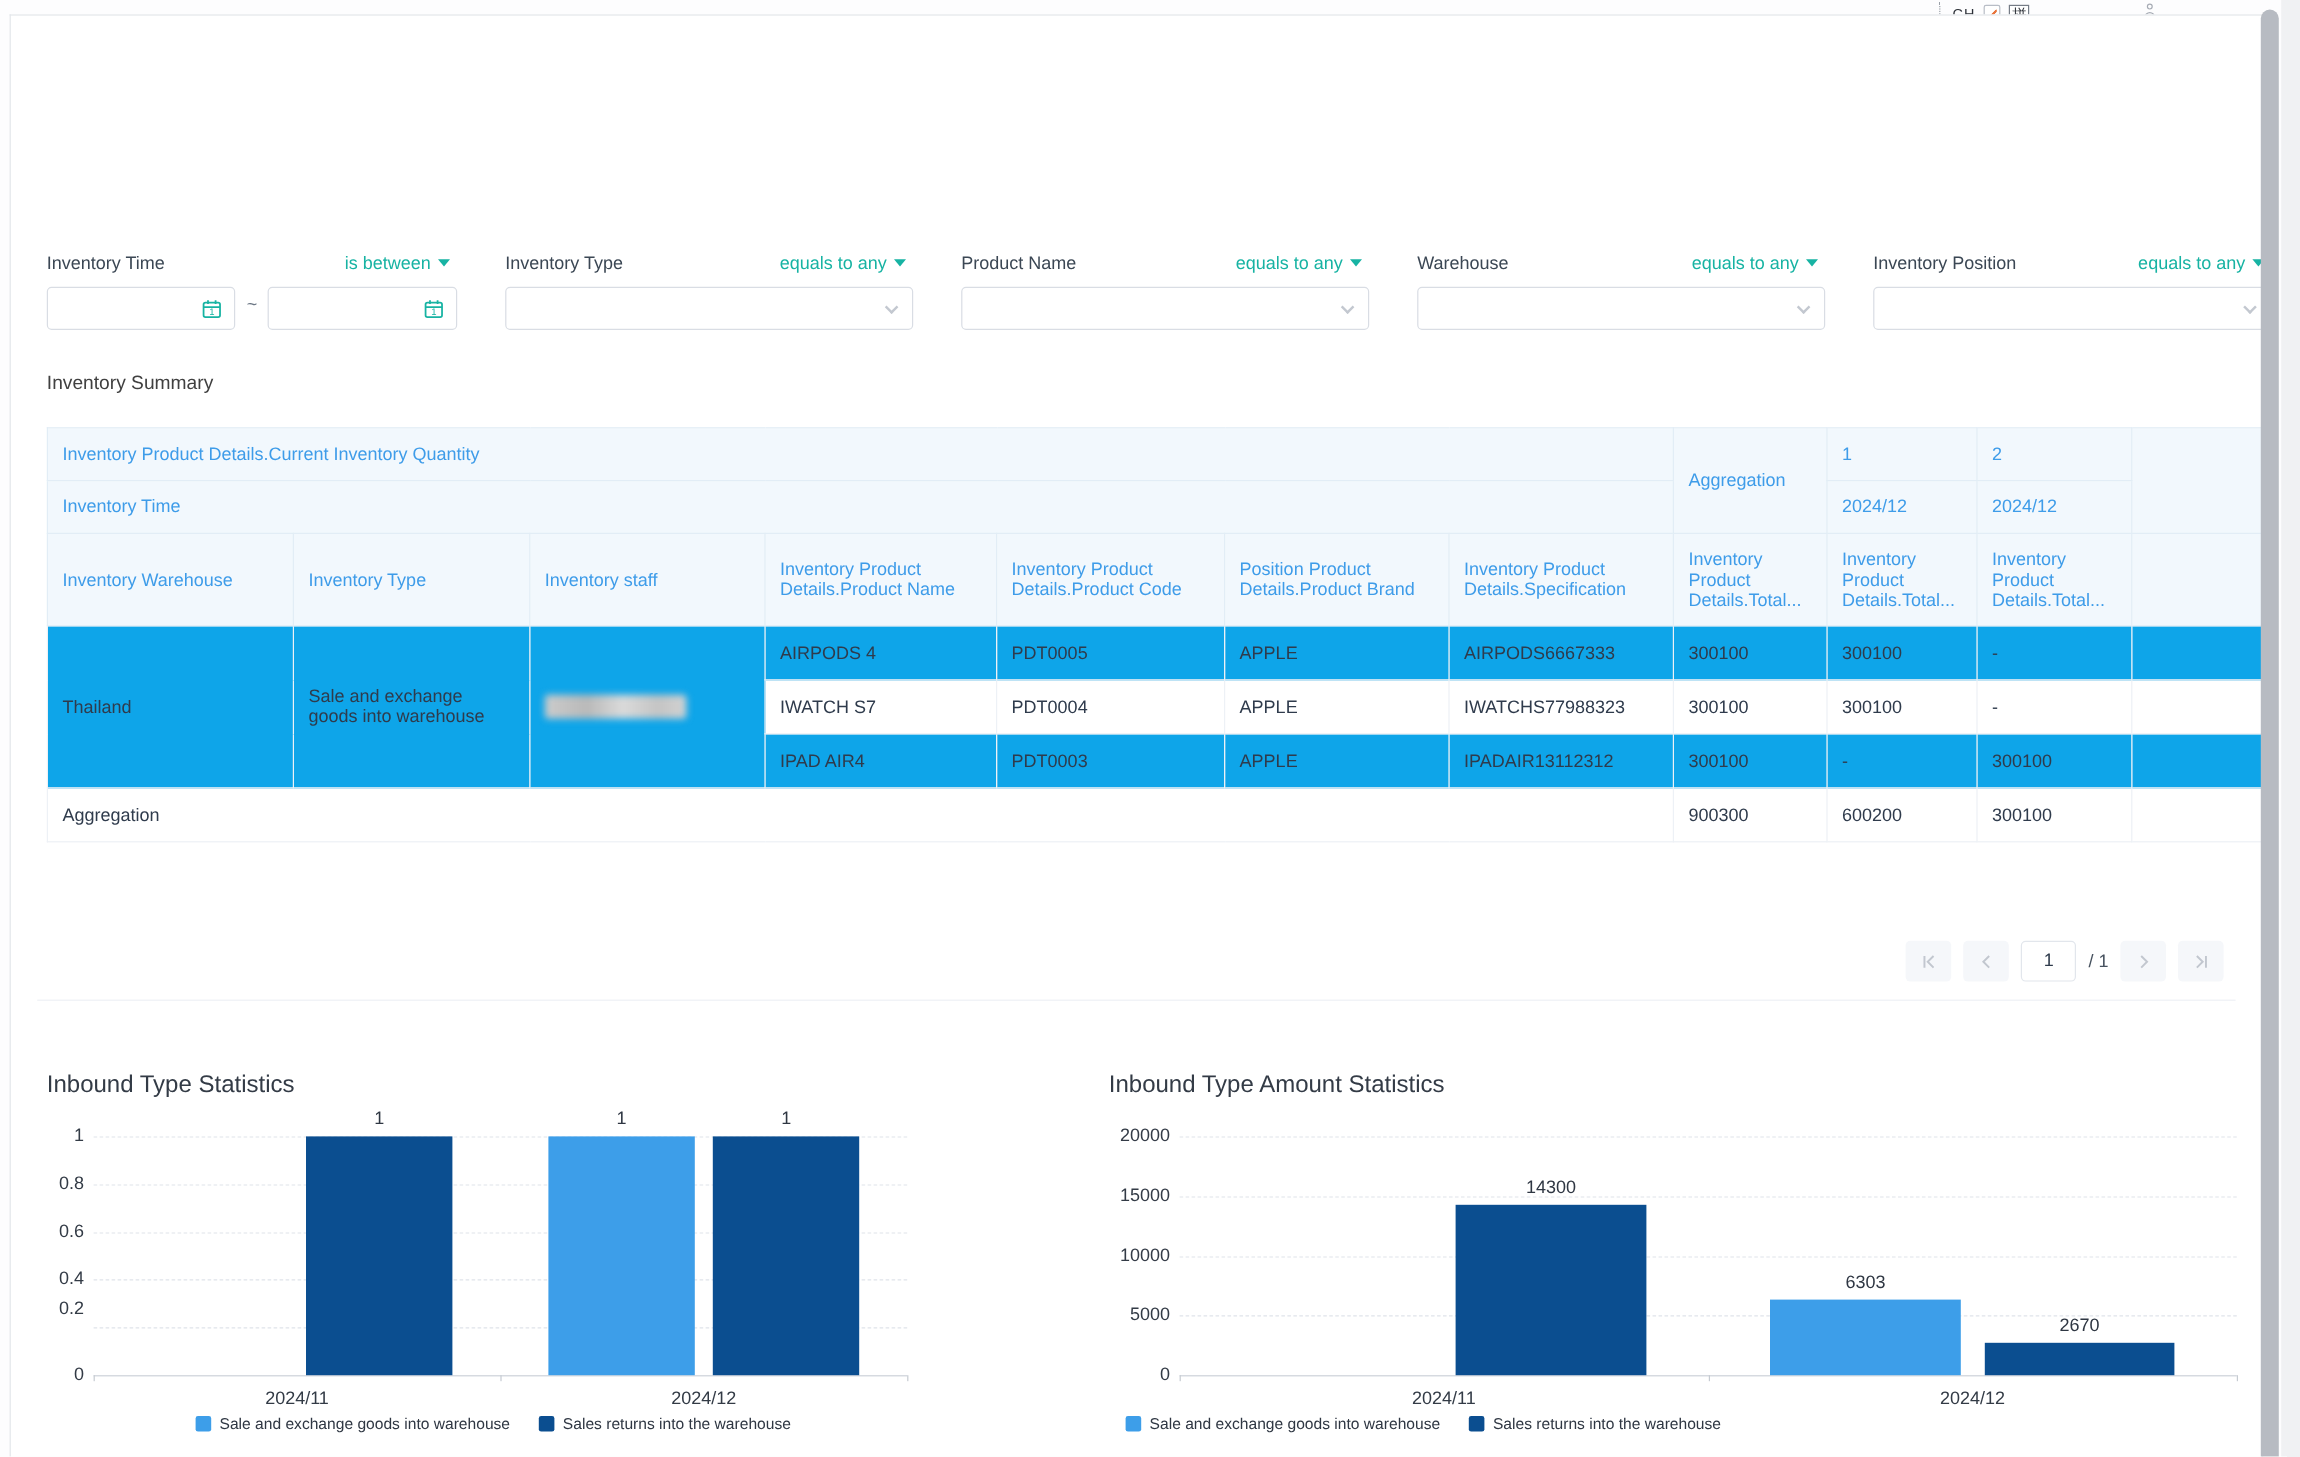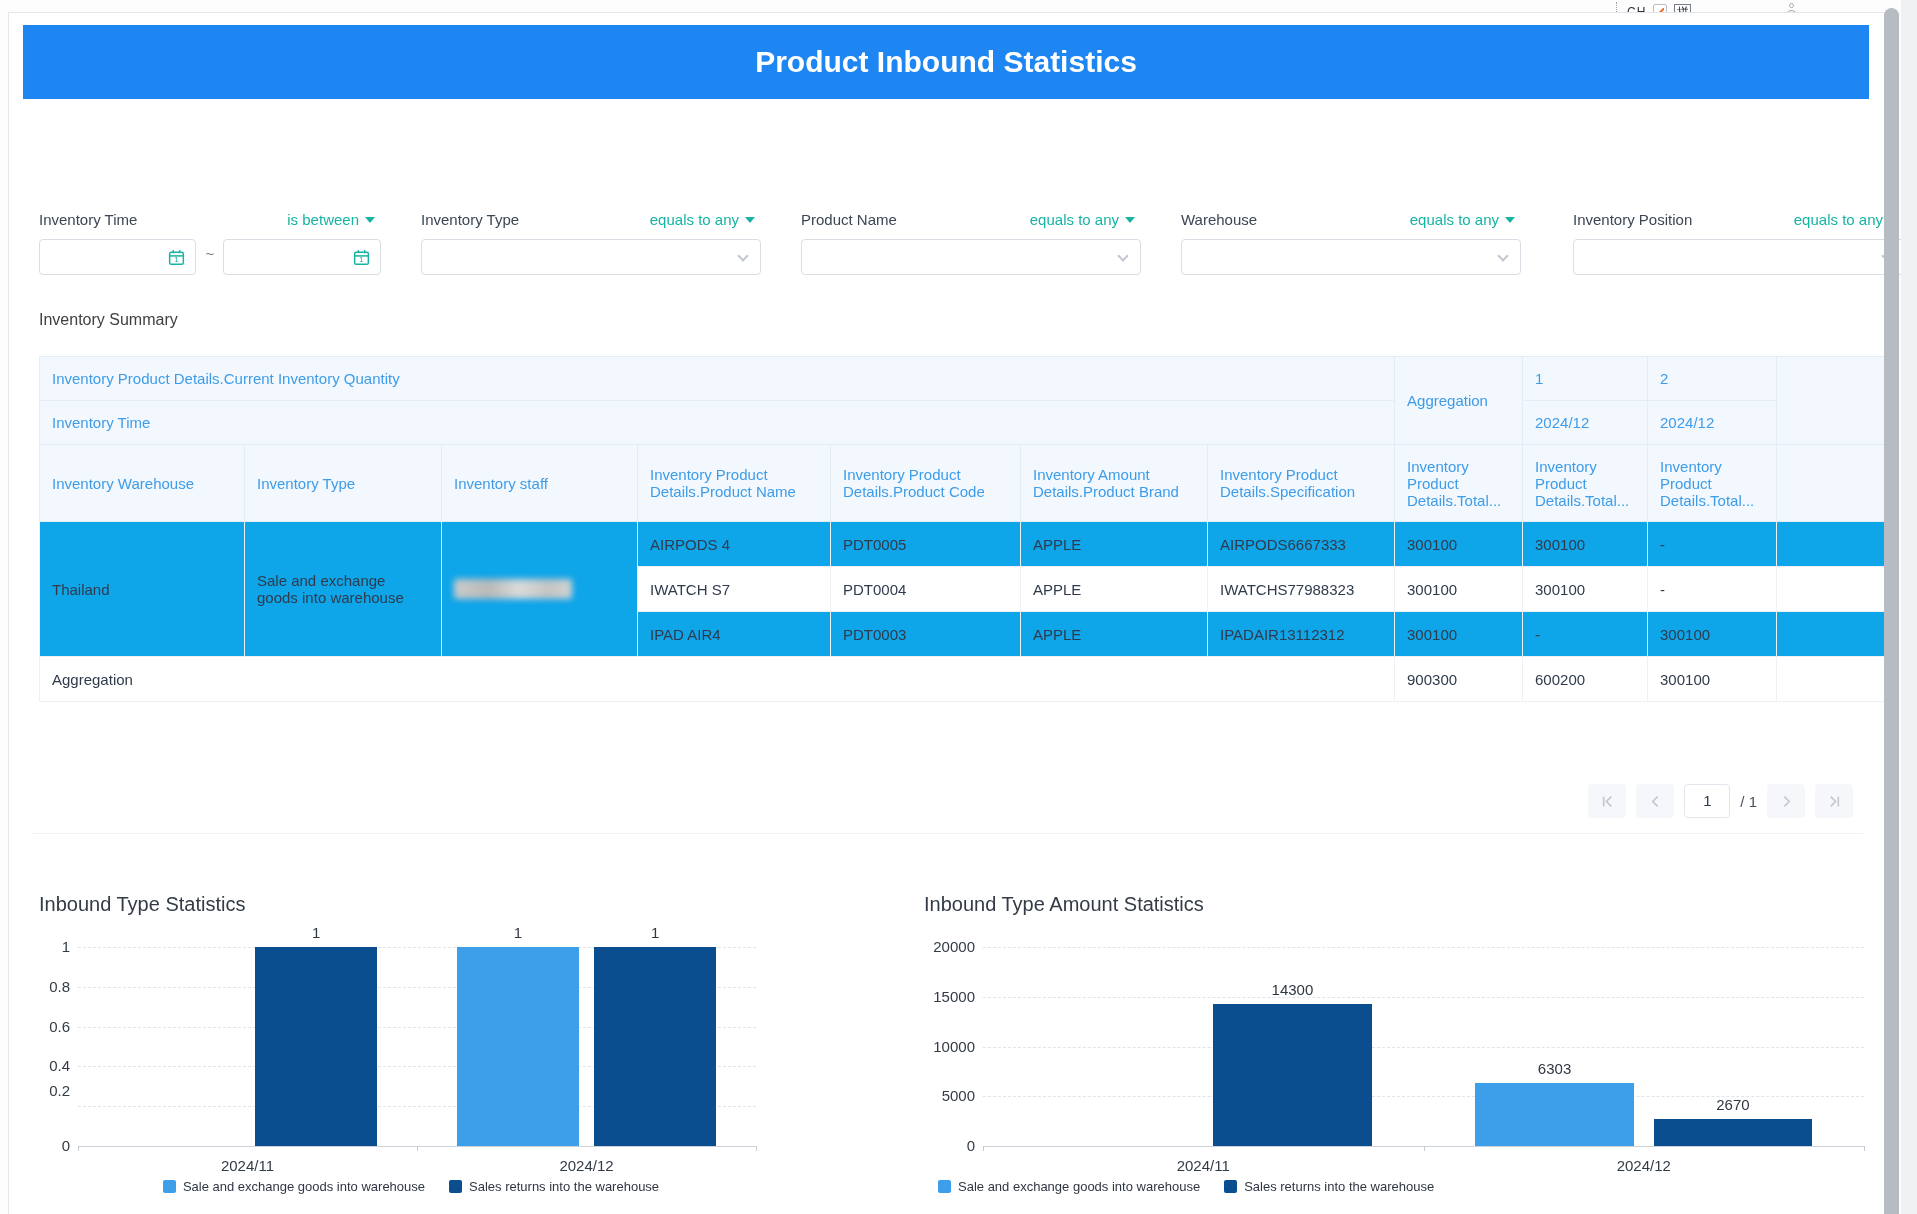--- a/index.html
+++ b/index.html
@@ -30,21 +30,21 @@
   .tabs { position:absolute; left:14px; right:16px; top:122px; height:48px; border-bottom:1px solid #e8eaee; }
   .tab { position:absolute; top:0; height:48px; line-height:44px; font-size:16px; cursor:pointer; }
   .tab-1 { left:13px; color:#17b3a3; font-weight:bold; }
   .tab-1::after { content:""; position:absolute; left:0; right:0; bottom:-1px; height:3px; background:#17b3a3; border-radius:2px; }
   .tab-2 { left:165px; color:#3a434e; }
 
   
   .fgroup { position:absolute; top:196px; height:80px; }
   .fg1 { left:30px; width:342px; } .fg2 { left:412px; width:340px; }
   .fg3 { left:792px; width:340px; } .fg4 { left:1172px; width:340px; }
-  .fg5 { left:1552px; width:332px;margin-left:12px; }
+  .fg5 { left:1552px; width:332px; }
   .flabel { position:absolute; left:0; top:2px; font-size:15px; color:#3b4754; }
   .fop { position:absolute; right:6px; top:2px; font-size:15px; color:#17b3a3; cursor:pointer; }
   .caret { display:inline-block; margin-left:6px; width:0; height:0; border-left:5px solid transparent; border-right:5px solid transparent; border-top:6px solid #17b3a3; vertical-align:2px; }
   .finput { position:absolute; top:30px; height:36px; background:#fff; border:1px solid #d9dde4; border-radius:4px; }
   .fselect { left:0; right:0; }
   .chev { position:absolute; right:13px; top:12px; width:8px; height:8px; border-right:2px solid #c3c8d0; border-bottom:2px solid #c3c8d0; transform:rotate(45deg); }
   .fdate1 { left:0; width:157px; } .fdate2 { left:184px; width:158px; }
   .tilde { position:absolute; left:160px; top:36px; width:22px; text-align:center; font-size:15px; color:#6b7684; }
   .cal { position:absolute; right:9px; top:8px; }
 
@@ -97,23 +97,20 @@
     <span class="ime-pad"></span>
     <span class="ime-pin">拼</span>
   </div>
   <div class="tray-person">
     <span class="head"></span>
     <span class="body"></span>
   </div>
 
   <div class="card">
 
-    <div class="banner">
-      <div class="banner-title">Product Inbound Statistics</div>
-    </div>
 
 
     <div class="fgroup fg1">
       <span class="flabel">Inventory Time</span>
       <span class="fop"><span>is between</span><span class="caret"></span></span>
       <div class="finput fdate1">
         <svg class="cal" width="19" height="19" viewBox="0 0 18 18" fill="none" stroke="#17b3a3" stroke-width="1.4">
           <rect x="2.5" y="4" width="13" height="11.5" rx="1.5"></rect>
           <line x1="2.5" y1="7.5" x2="15.5" y2="7.5"></line>
           <line x1="6" y1="2" x2="6" y2="5"></line>
@@ -193,21 +190,21 @@
         <th colspan="7">Inventory Time</th>
         <th>2024/12</th>
         <th>2024/12</th>
       </tr>
       <tr class="hrow3">
         <th>Inventory Warehouse</th>
         <th>Inventory Type</th>
         <th>Inventory staff</th>
         <th>Inventory Product Details.Product Name</th>
         <th>Inventory Product Details.Product Code</th>
-        <th>Inventory Amount Details.Product Brand</th>
+        <th>Position Product Details.Product Brand</th>
         <th>Inventory Product Details.Specification</th>
         <th>Inventory Product Details.Total...</th>
         <th>Inventory Product Details.Total...</th>
         <th>Inventory Product Details.Total...</th>
         <th></th>
       </tr>
       <tr class="brow stripe">
         <td rowspan="3">Thailand</td>
         <td rowspan="3">Sale and exchange goods into warehouse</td>
         <td rowspan="3">

